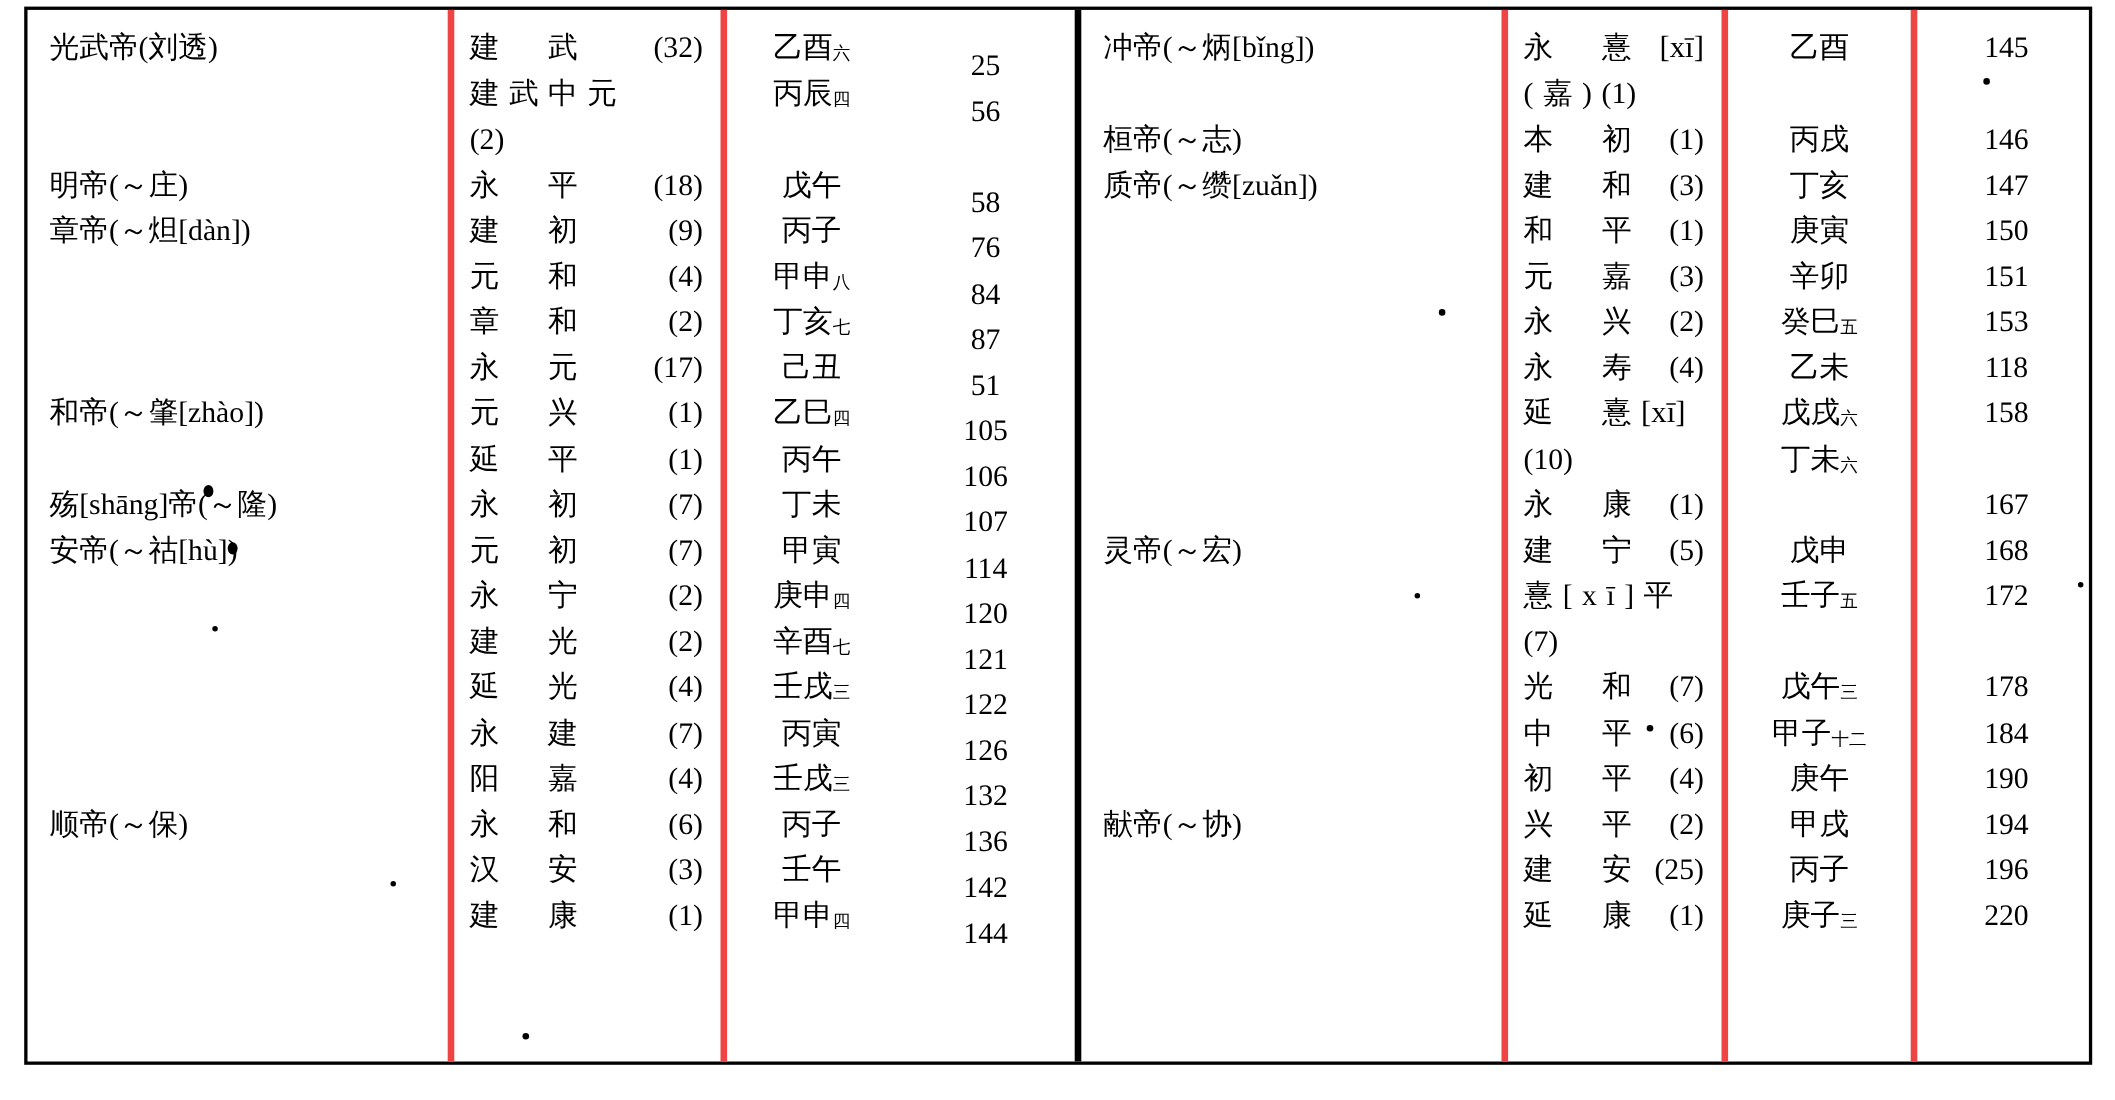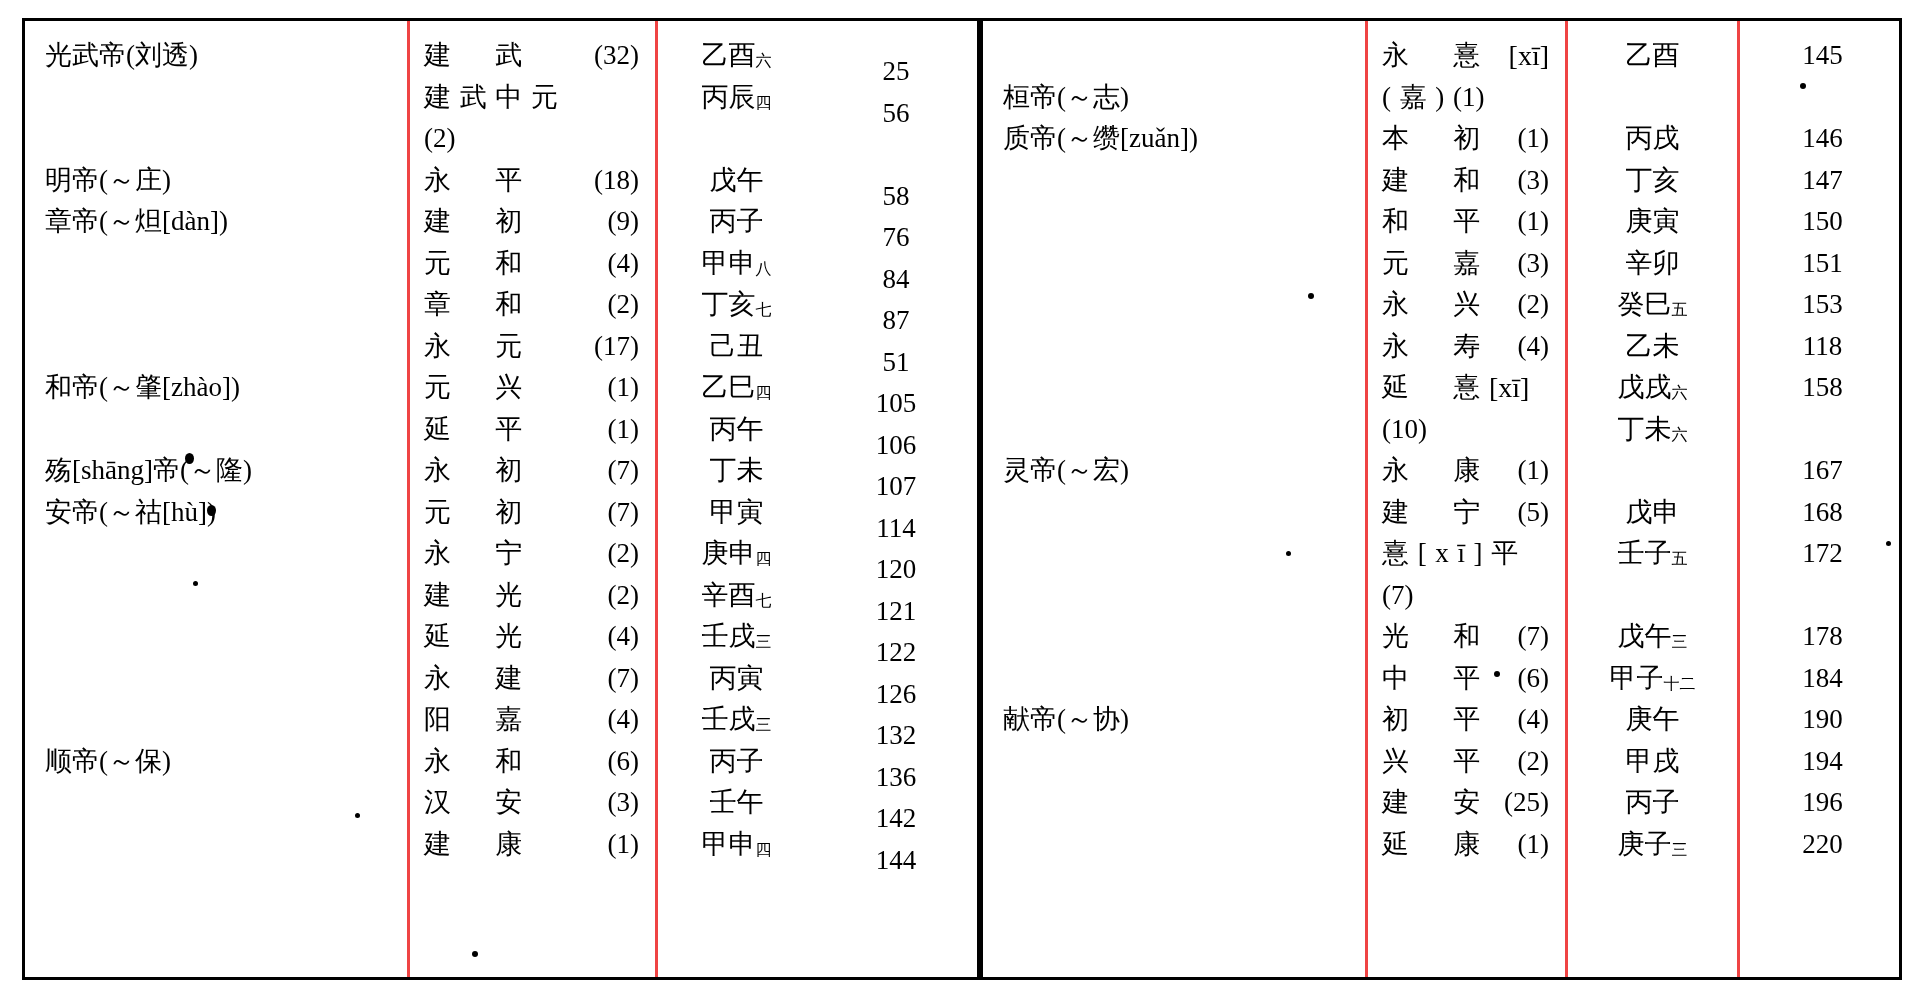--- a/index.html
+++ b/index.html
@@ -12,21 +12,21 @@
     height: 1000px;
     font-family: "Liberation Serif", "DejaVu Serif", serif;
     color: #000000;
     overflow: hidden;
   }
   .page {
     position: relative;
     width: 1923px;
     height: 1000px;
     box-sizing: border-box;
-    padding: 18px 22px 18px 22px;
+    padding: 6px 22px 18px 22px;
     border-radius: 15px;
   }
   .chart-frame {
     position: relative;
     width: 1880px;
     height: 962px;
     box-sizing: border-box;
     border-top: 3px solid #000;
     border-bottom: 3px solid #000;
     border-left: 3px solid #000;
@@ -47,21 +47,21 @@
     height: 100%;
     border-left: 3px solid #000;
     border-right: 3px solid #000;
     box-sizing: border-box;
   }
   .col {
     box-sizing: border-box;
     height: 100%;
     position: relative;
   }
-  .col-div { border-left: 3px solid #ef4444; }
+  .col-div { border-left: 6px solid #ef4444; }
 
   .c-ruler      { width: 382px; }
   .c-era        { width: 248px; }
   .c-ganzhi     { width: 160px; }
   .c-year       { width: 162px; margin-top: 16px; }
 
   .r-ruler      { width: 382px; }
   .r-era        { width: 200px; }
   .r-ganzhi     { width: 172px; }
   .r-year       { width: 168px; }
@@ -283,20 +283,21 @@
         </div>
       </div>
     </div>
 
     <div class="mid-gap"></div>
 
     <div class="half half-right">
 
       <div class="col r-ruler">
         <div class="rows">
+          <div class="row ruler-cell">冲帝(～炳[bǐng])</div>
           <div class="row ruler-cell">&nbsp;</div>
           <div class="row ruler-cell">桓帝(～志)</div>
           <div class="row ruler-cell">质帝(～缵[zuǎn])</div>
           <div class="row ruler-cell">&nbsp;</div>
           <div class="row ruler-cell">&nbsp;</div>
           <div class="row ruler-cell">&nbsp;</div>
           <div class="row ruler-cell">&nbsp;</div>
           <div class="row ruler-cell">&nbsp;</div>
           <div class="row ruler-cell">&nbsp;</div>
           <div class="row ruler-cell">&nbsp;</div>

